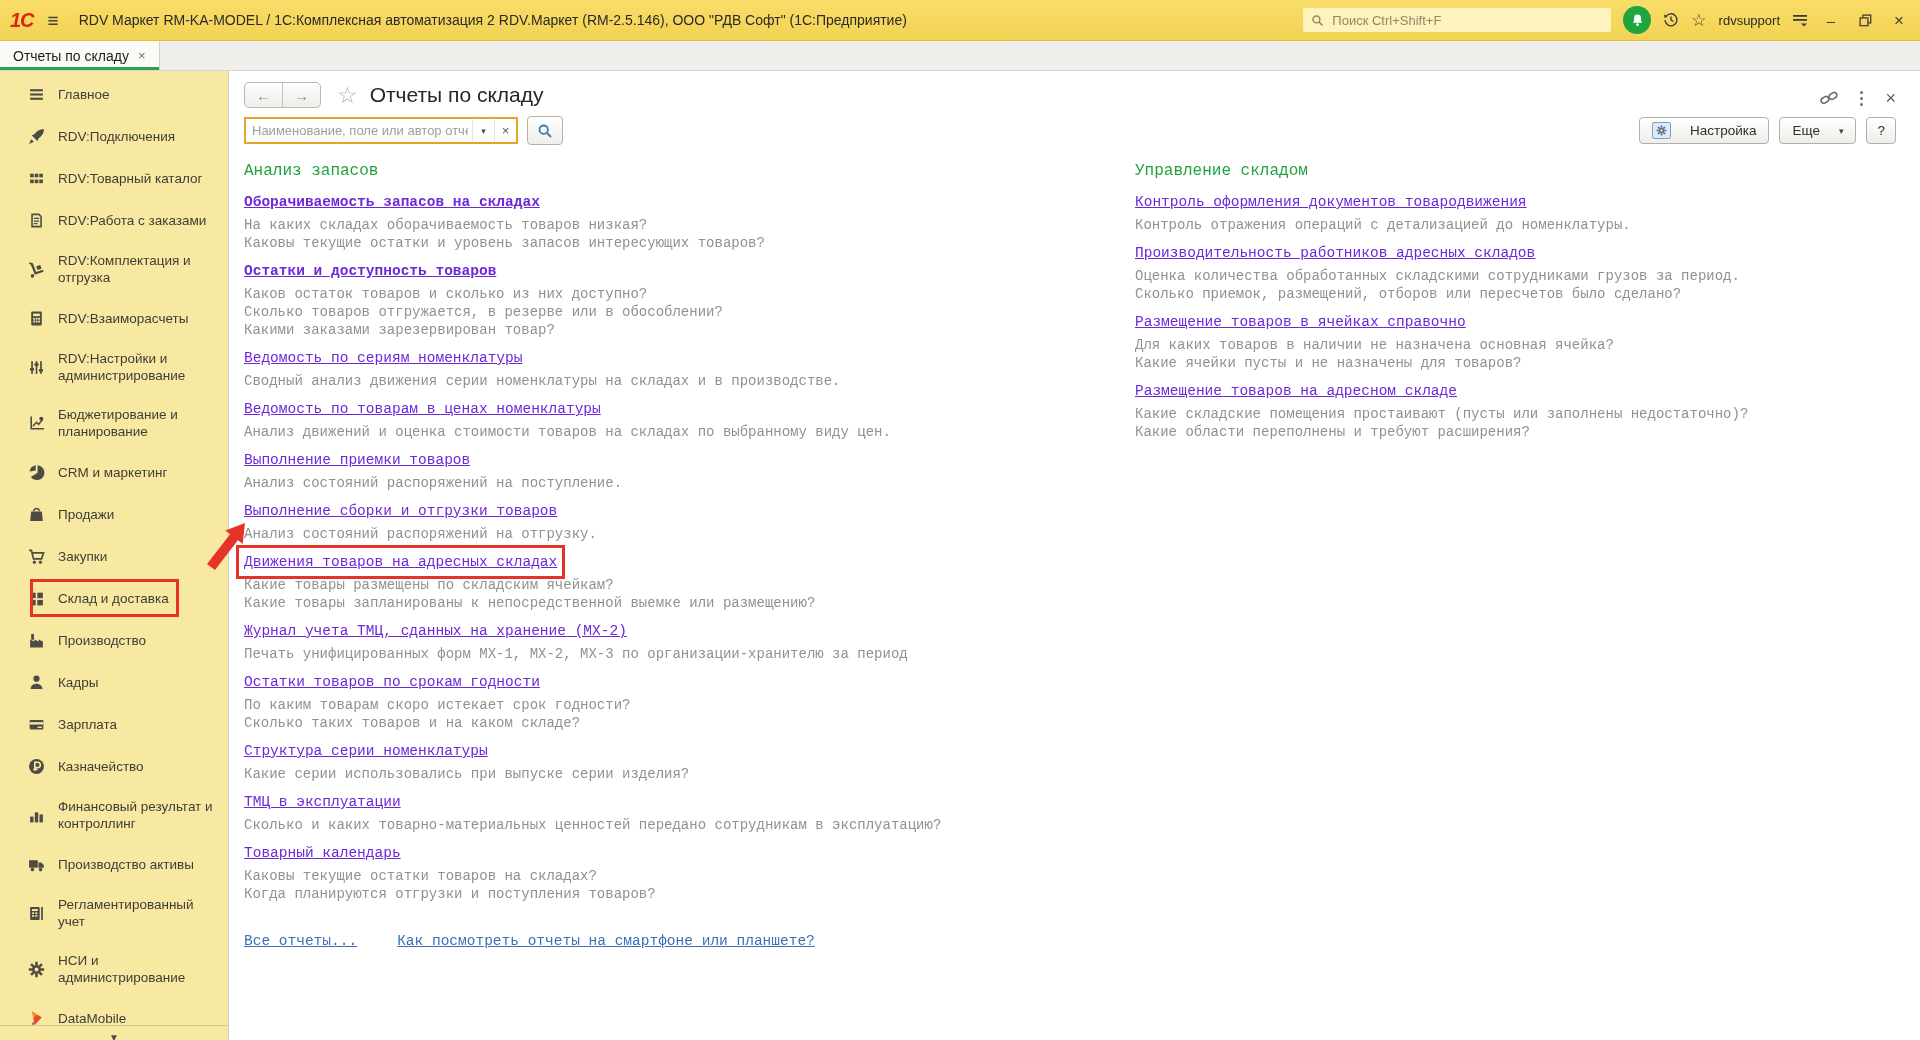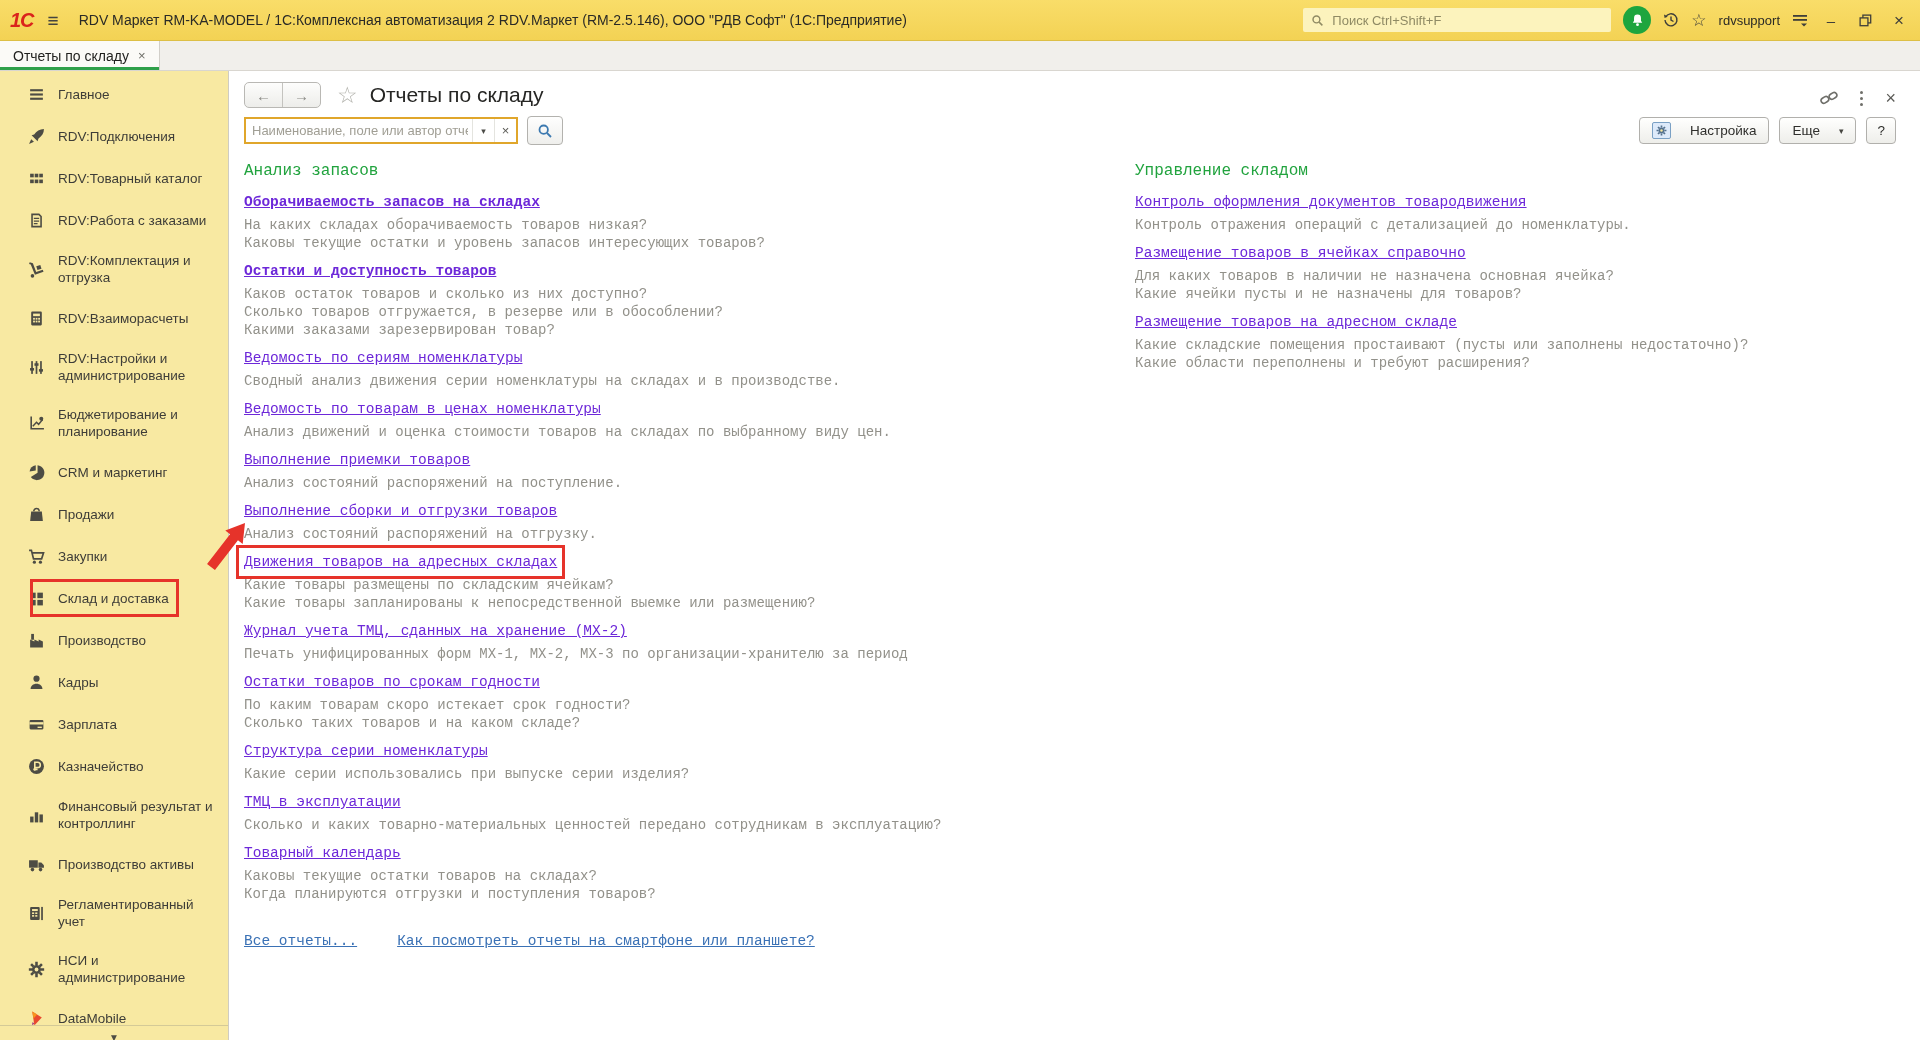--- a/index.html
+++ b/index.html
@@ -555,20 +555,21 @@
           </div>
         <div class="footer-links">
             <a href="#">Все отчеты...</a>
             <a href="#">Как посмотреть отчеты на смартфоне или планшете?</a>
           </div>
       </div>
       <div class="col-right">
         <div class="col-heading">Управление складом</div>
         <div>
             <div class="report-item"><a class="report-link" href="#">Контроль оформления документов товародвижения</a><div class="report-desc">Контроль отражения операций с детализацией до номенклатуры.</div></div>
+            <div class="report-item"><a class="report-link" href="#">Производительность работников адресных складов</a><div class="report-desc">Оценка количества обработанных складскими сотрудниками грузов за период.</div><div class="report-desc">Сколько приемок, размещений, отборов или пересчетов было сделано?</div></div>
             <div class="report-item"><a class="report-link" href="#">Размещение товаров в ячейках справочно</a><div class="report-desc">Для каких товаров в наличии не назначена основная ячейка?</div><div class="report-desc">Какие ячейки пусты и не назначены для товаров?</div></div>
             <div class="report-item"><a class="report-link" href="#">Размещение товаров на адресном складе</a><div class="report-desc">Какие складские помещения простаивают (пусты или заполнены недостаточно)?</div><div class="report-desc">Какие области переполнены и требуют расширения?</div></div>
           </div>
       </div>
     </div>
   </div>
 </div>
 
 <svg class="red-arrow" width="48" height="56" viewBox="0 0 48 56">
   <polygon points="42,4 39.7,24.9 34.95,21.25 11.95,51.05 4.05,44.95 27.05,15.15 22.3,11.5" fill="#e6332a"></polygon>

